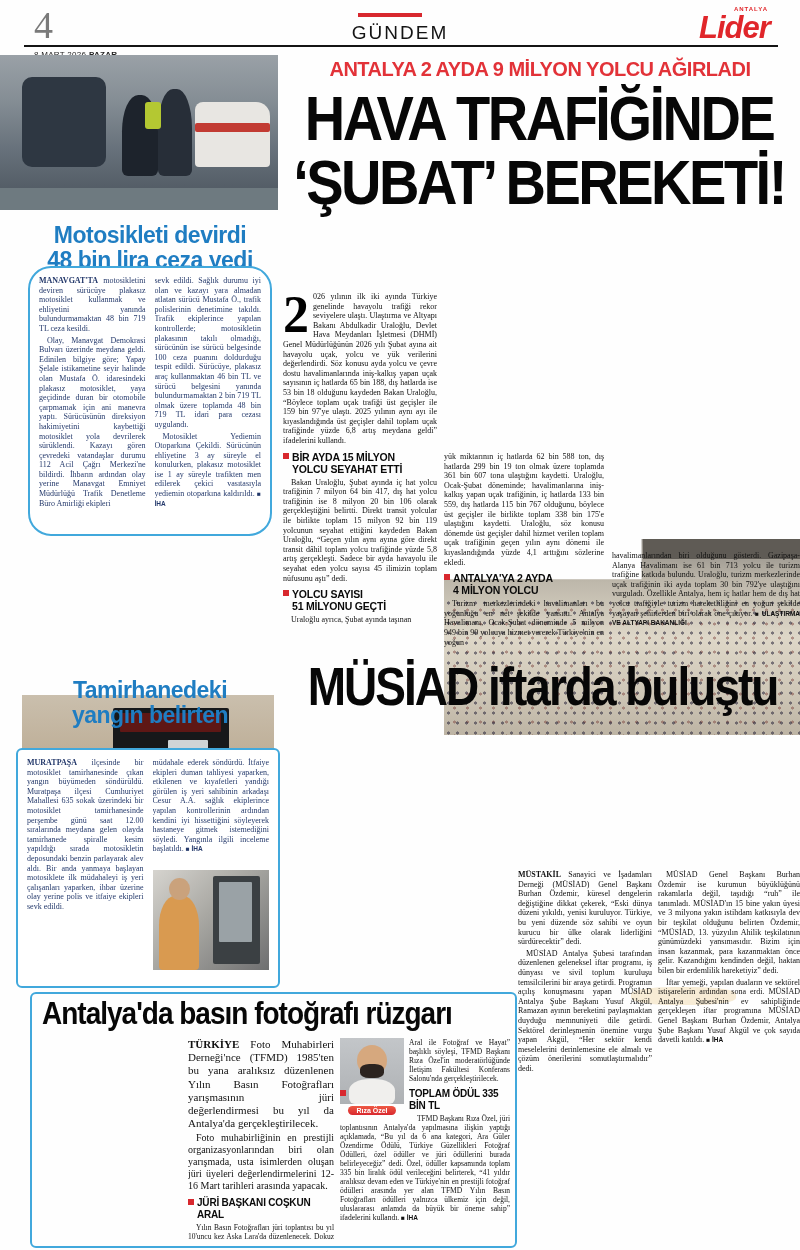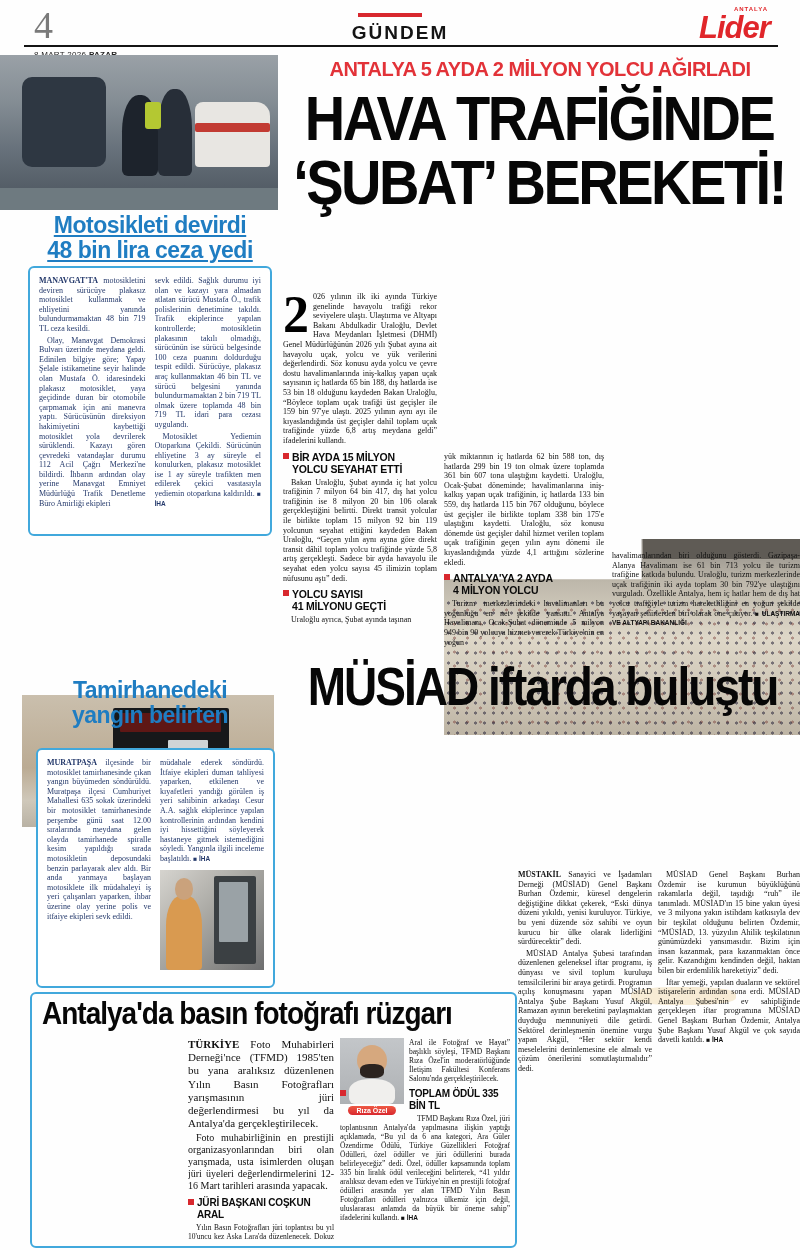--- a/index.html
+++ b/index.html
@@ -70,38 +70,38 @@
 
 <div id="page">
 
   <div class="abs pagenum" style="left:34px;top:6px;">4</div>
   <div class="abs hrule" style="left:24px;top:45px;width:754px;"></div>
   <div class="abs dateline" style="left:34px;top:50px;">
     <span>8 MART 2026</span>
     <b>PAZAR</b>
   </div>
   <div class="abs redbar" style="left:358px;top:13px;width:64px;"></div>
-  <div class="abs section" style="left:320px;top:22px;width:160px;font-weight:bold;">GÜNDEM</div>
+  <div class="abs section" style="left:320px;top:22px;width:160px;">GÜNDEM</div>
   <div class="abs mastcity" style="left:700px;top:6px;width:68px;">ANTALYA</div>
   <div class="abs masthead" style="left:699px;top:12px;">Lider</div>
 
   <div class="abs photo ph-police" style="left:0;top:55px;width:278px;height:155px;">
     <div class="sil" style="left:8%;top:14%;width:30%;height:58%;background:#2e3742;border-radius:10px;"></div>
     <div class="sil" style="left:44%;top:26%;width:13%;height:52%;background:#1d232c;"></div>
     <div class="sil" style="left:57%;top:22%;width:12%;height:56%;background:#272e38;"></div>
     <div class="sil" style="left:52%;top:30%;width:6%;height:18%;background:#b4c832;border-radius:3px;"></div>
     <div class="sil" style="left:70%;top:30%;width:27%;height:42%;background:#e8e6e2;border-radius:8px 14px 4px 4px;"></div>
     <div class="sil" style="left:70%;top:44%;width:27%;height:6%;background:#c23b33;border-radius:2px;"></div>
     <div class="sil" style="left:0;bottom:0;width:100%;height:14%;background:#6e7a80;border-radius:0;"></div>
   </div>
 
-  <div class="abs bluetitle" style="left:28px;top:213px;width:244px;text-decoration:underline;">Motosikleti devirdi
+  <div class="abs bluetitle" style="left:28px;top:223px;width:244px;">Motosikleti devirdi
 48 bin lira ceza yedi</div>
 
-  <div class="abs bluebox" style="left:28px;top:266px;width:244px;height:270px;">
+  <div class="abs bluebox" style="left:28px;top:266px;width:244px;height:270px;border-radius:23px;">
     <div class="bcol navy">
       <p class="body"><b class="leadword">MANAVGAT'TA</b>
         <span>motosikletini deviren sürücüye plakasız motosiklet kullanmak ve ehliyetini yanında bulundurmamaktan 48 bin 719 TL ceza kesildi.</span></p>
       <p class="body ind">Olay, Manavgat Demokrasi Bulvarı üzerinde meydana geldi. Edinilen bilgiye göre; Yapay Şelale istikametine seyir halinde olan Mustafa Ö. idaresindeki plakasız motosiklet, yaya geçidinde duran bir otomobile çarpmamak için ani manevra yaptı. Sürücüsünün direksiyon hakimiyetini kaybettiği motosiklet yola devrilerek sürüklendi. Kazayı gören çevredeki vatandaşlar durumu 112 Acil Çağrı Merkezi'ne bildirdi. İhbarın ardından olay yerine Manavgat Emniyet Müdürlüğü Trafik Denetleme Büro Amirliği ekipleri</p>
     </div>
     <div class="bcol navy">
       <p class="body">sevk edildi. Sağlık durumu iyi olan ve kazayı yara almadan atlatan sürücü Mustafa Ö., trafik polislerinin denetimine takıldı. Trafik ekiplerince yapılan kontrollerde; motosikletin plakasının takılı olmadığı, sürücünün ise sürücü belgesinde 100 ceza puanını doldurduğu tespit edildi. Sürücüye, plakasız araç kullanmaktan 46 bin TL ve sürücü belgesini yanında bulundurmamaktan 2 bin 719 TL olmak üzere toplamda 48 bin 719 TL idari para cezası uygulandı.</p>
       <p class="body ind"><span>Motosiklet Yediemin Otoparkına Çekildi. Sürücünün ehliyetine 3 ay süreyle el konulurken, plakasız motosiklet ise 1 ay süreyle trafikten men edilerek çekici vasıtasıyla yediemin otoparkına kaldırıldı.</span>
         <b class="agency">■ İHA</b></p>
     </div>
@@ -114,59 +114,59 @@
     <div class="sil" style="left:6%;bottom:6%;width:10%;height:34%;background:#2a2d30;border-radius:6px 10px 2px 2px;"></div>
     <div class="sil" style="left:16%;bottom:6%;width:11%;height:38%;background:#c99a22;border-radius:8px 10px 2px 2px;"></div>
     <div class="sil" style="left:27%;bottom:6%;width:10%;height:36%;background:#872222;border-radius:6px 10px 2px 2px;"></div>
     <div class="sil" style="left:70%;bottom:4%;width:8%;height:44%;background:#23272b;"></div>
     <div class="sil" style="left:88%;bottom:2%;width:9%;height:52%;background:#1c1f22;"></div>
   </div>
 
   <div class="abs bluetitle" style="left:28px;top:678px;width:244px;">Tamirhanedeki
 yangın belirten</div>
 
-  <div class="abs bluebox" style="left:36px;top:748px;width:239px;height:240px;">
+  <div class="abs bluebox" style="left:16px;top:748px;width:264px;height:240px;">
     <div class="bcol navy">
       <p class="body"><b class="leadword">MURATPAŞA</b>
         <span>ilçesinde bir motosiklet tamirhanesinde çıkan yangın büyümeden söndürüldü. Muratpaşa ilçesi Cumhuriyet Mahallesi 635 sokak üzerindeki bir motosiklet tamirhanesinde perşembe günü saat 12.00 sıralarında meydana gelen olayda tamirhanede spiralle kesim yapıldığı sırada motosikletin deposundaki benzin parlayarak alev aldı. Bir anda yanmaya başlayan motosiklete ilk müdahaleyi iş yeri çalışanları yaparken, ihbar üzerine olay yerine polis ve itfaiye ekipleri sevk edildi.</span></p>
     </div>
     <div class="bcol navy">
       <p class="body" style="height:110px;overflow:hidden;"><span>müdahale ederek söndürdü. İtfaiye ekipleri duman tahliyesi yaparken, etkilenen ve kıyafetleri yandığı görülen iş yeri sahibinin arkadaşı Cesur A.A. sağlık ekiplerince yapılan kontrollerinin ardından kendini iyi hissettiğini söyleyerek hastaneye gitmek istemediğini söyledi. Yangınla ilgili inceleme başlatıldı.</span>
         <b class="agency">■ İHA</b></p>
       <div class="photo ph-workshop" style="width:100%;height:100px;">
         <div class="sil" style="left:6%;bottom:0;width:34%;height:74%;background:#d99a50;border-radius:40% 40% 4px 4px;"></div>
         <div class="head-sh" style="left:14%;top:8%;width:18%;height:22%;background:#caa27c;"></div>
         <div class="sil" style="left:52%;top:6%;width:40%;height:88%;background:#3b4043;border-radius:2px;"></div>
         <div class="sil" style="left:57%;top:12%;width:28%;height:60%;background:#9aa2a6;border-radius:1px;"></div>
       </div>
     </div>
   </div>
 
-  <div class="abs kicker" style="left:283px;top:58px;width:514px;">ANTALYA 5 AYDA 2 MİLYON YOLCU AĞIRLADI</div>
+  <div class="abs kicker" style="left:283px;top:58px;width:514px;">ANTALYA 2 AYDA 9 MİLYON YOLCU AĞIRLADI</div>
   <div class="abs mainhead" style="left:278px;top:86px;width:522px;">HAVA TRAFİĞİNDE
 ‘ŞUBAT’ BEREKETİ!</div>
 
   <div class="abs photo ph-crowd" style="left:444px;top:252px;width:356px;height:196px;">
     <div class="crowd-dots"></div>
     <div class="sil" style="left:56%;top:0;width:44%;height:10%;background:#5f5b55;border-radius:0;"></div>
   </div>
 
   <div class="abs photo ph-night" style="left:612px;top:450px;width:188px;height:97px;">
     <div class="sil" style="left:10%;top:56%;width:56%;height:18%;background:rgba(240,220,180,.55);border-radius:40%;"></div>
   </div>
 
   <div class="abs" style="left:283px;top:292px;width:154px;height:374px;overflow:hidden;">
     <p class="body" style="font-size:8px;">
       <span class="dropcap">2</span>
       <span>026 yılının ilk iki ayında Türkiye genelinde havayolu trafiği rekor seviyelere ulaştı. Ulaştırma ve Altyapı Bakanı Abdulkadir Uraloğlu, Devlet Hava Meydanları İşletmesi (DHMİ) Genel Müdürlüğünün 2026 yılı Şubat ayına ait havayolu uçak, yolcu ve yük verilerini değerlendirdi. Söz konusu ayda yolcu ve çevre dostu havalimanlarında iniş-kalkış yapan uçak sayısının iç hatlarda 65 bin 188, dış hatlarda ise 53 bin 18 olduğunu kaydeden Bakan Uraloğlu, “Böylece toplam uçak trafiği üst geçişler ile 159 bin 97'ye ulaştı. 2025 yılının aynı ayı ile kıyaslandığında üst geçişler dahil toplam uçak trafiğinde yüzde 6,8 artış meydana geldi” ifadelerini kullandı.</span></p>
     <div class="subhead"><span class="sq"></span><span>BİR AYDA 15 MİLYON
 YOLCU SEYAHAT ETTİ</span></div>
     <p class="body ind">Bakan Uraloğlu, Şubat ayında iç hat yolcu trafiğinin 7 milyon 64 bin 417, dış hat yolcu trafiğinin ise 8 milyon 20 bin 106 olarak gerçekleştiğini belirtti. Direkt transit yolcular ile birlikte toplam 15 milyon 92 bin 119 yolcunun seyahat ettiğini kaydeden Bakan Uraloğlu, “Geçen yılın aynı ayına göre direkt transit dâhil toplam yolcu trafiğinde yüzde 5,8 artış gerçekleşti. Sadece bir ayda havayolu ile seyahat eden yolcu sayısı 45 ilimizin toplam nüfusunu aştı” dedi.</p>
     <div class="subhead"><span class="sq"></span><span>YOLCU SAYISI
-41 MİLYONU GEÇTİ</span></div>
+51 MİLYONU GEÇTİ</span></div>
     <p class="body ind">Uraloğlu ayrıca, Şubat ayında taşınan</p>
   </div>
 
   <div class="abs" style="left:444px;top:452px;width:160px;height:213px;overflow:hidden;">
     <p class="body">yük miktarının iç hatlarda 62 bin 588 ton, dış hatlarda 299 bin 19 ton olmak üzere toplamda 361 bin 607 tona ulaştığını kaydetti. Uraloğlu, Ocak-Şubat döneminde; havalimanlarına iniş-kalkış yapan uçak trafiğinin, iç hatlarda 133 bin 559, dış hatlarda 115 bin 767 olduğunu, böylece üst geçişler ile birlikte toplam 338 bin 175'e ulaştığını kaydetti. Uraloğlu, söz konusu dönemde üst geçişler dahil hizmet verilen toplam uçak trafiğinin geçen yılın aynı dönemi ile kıyaslandığında yüzde 4,1 arttığını sözlerine ekledi.</p>
     <div class="subhead"><span class="sq"></span><span>ANTALYA'YA 2 AYDA
 4 MİLYON YOLCU</span></div>
     <p class="body ind">Turizm merkezlerindeki havalimanları bu yoğunluğu en net şekilde yansıttı. Antalya Havalimanı, Ocak-Şubat döneminde 5 milyon 949 bin 90 yolcuya hizmet vererek Türkiye'nin en yoğun</p>
   </div>
 

